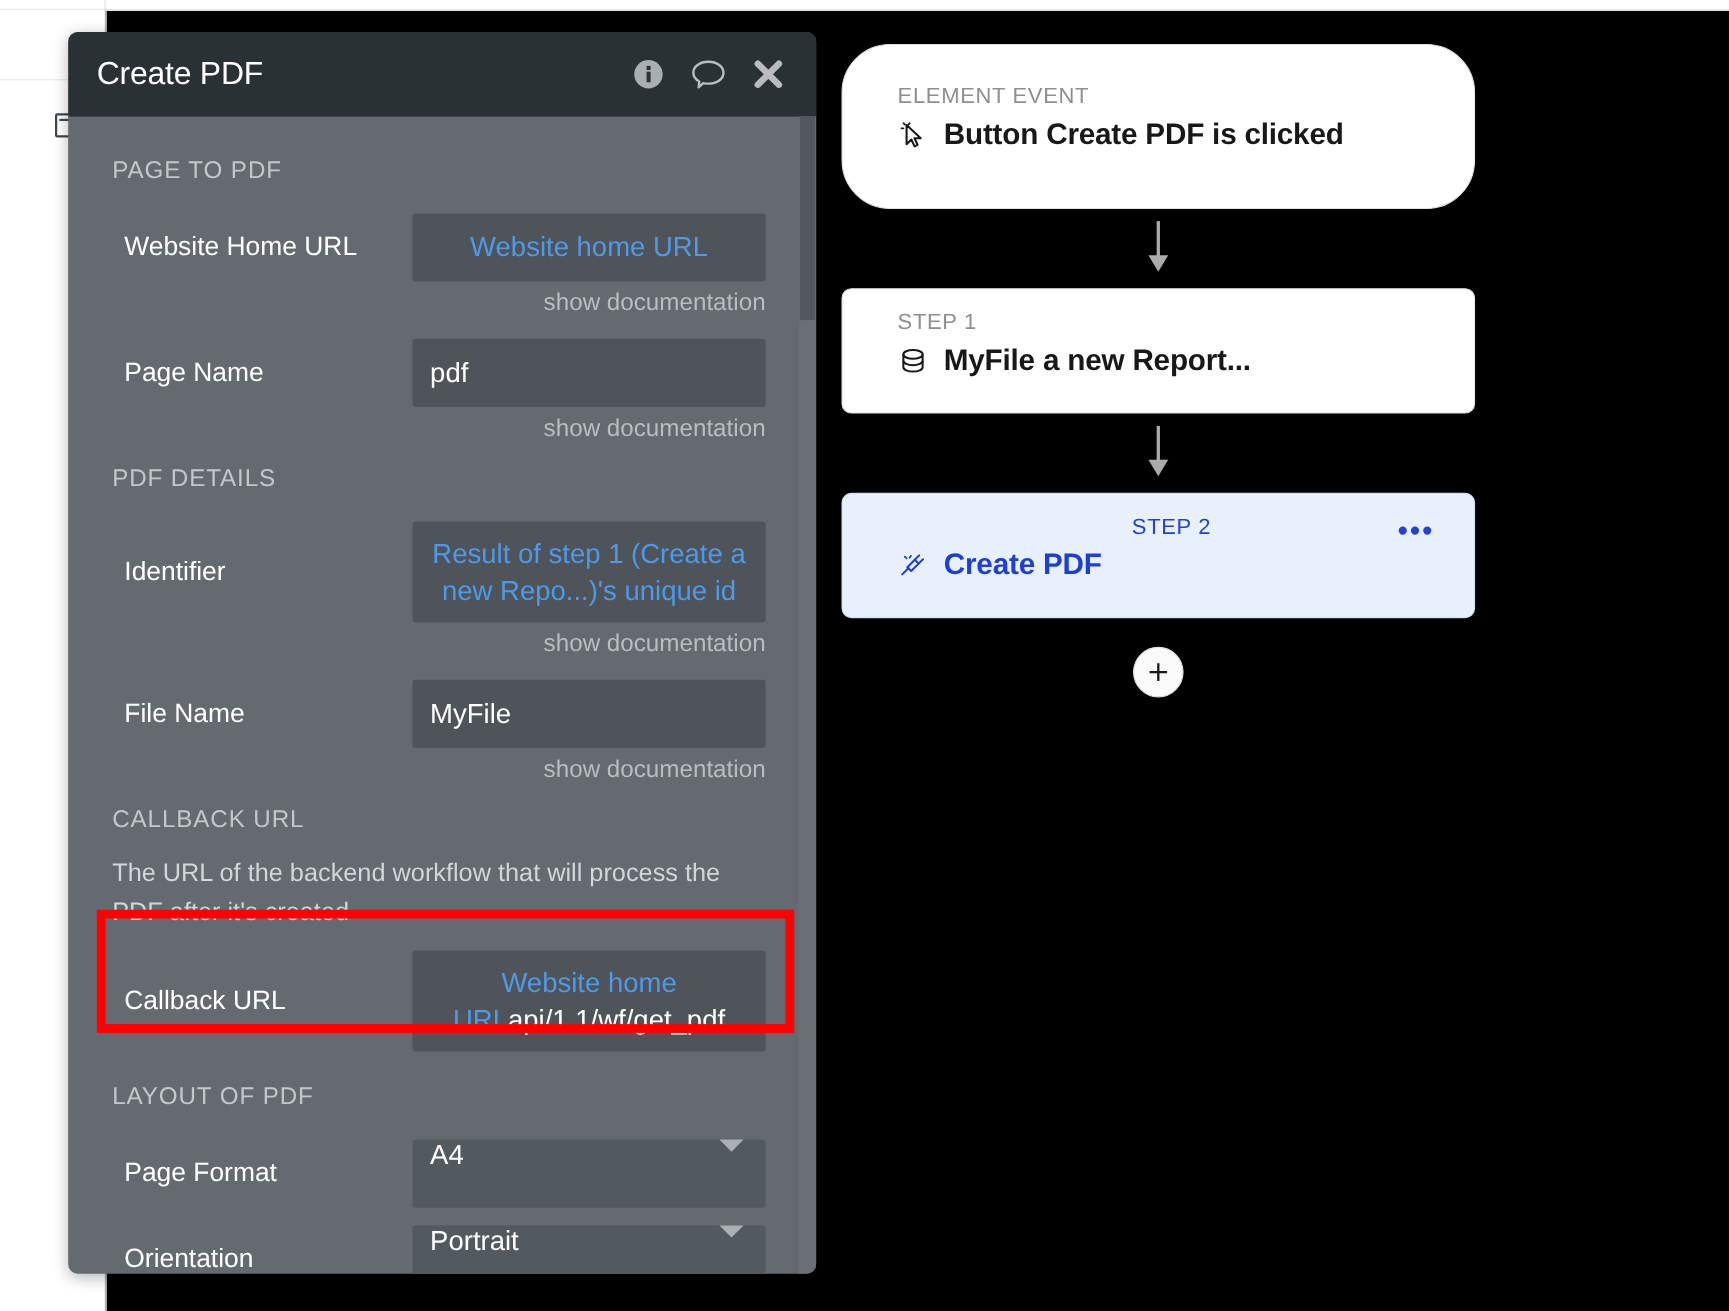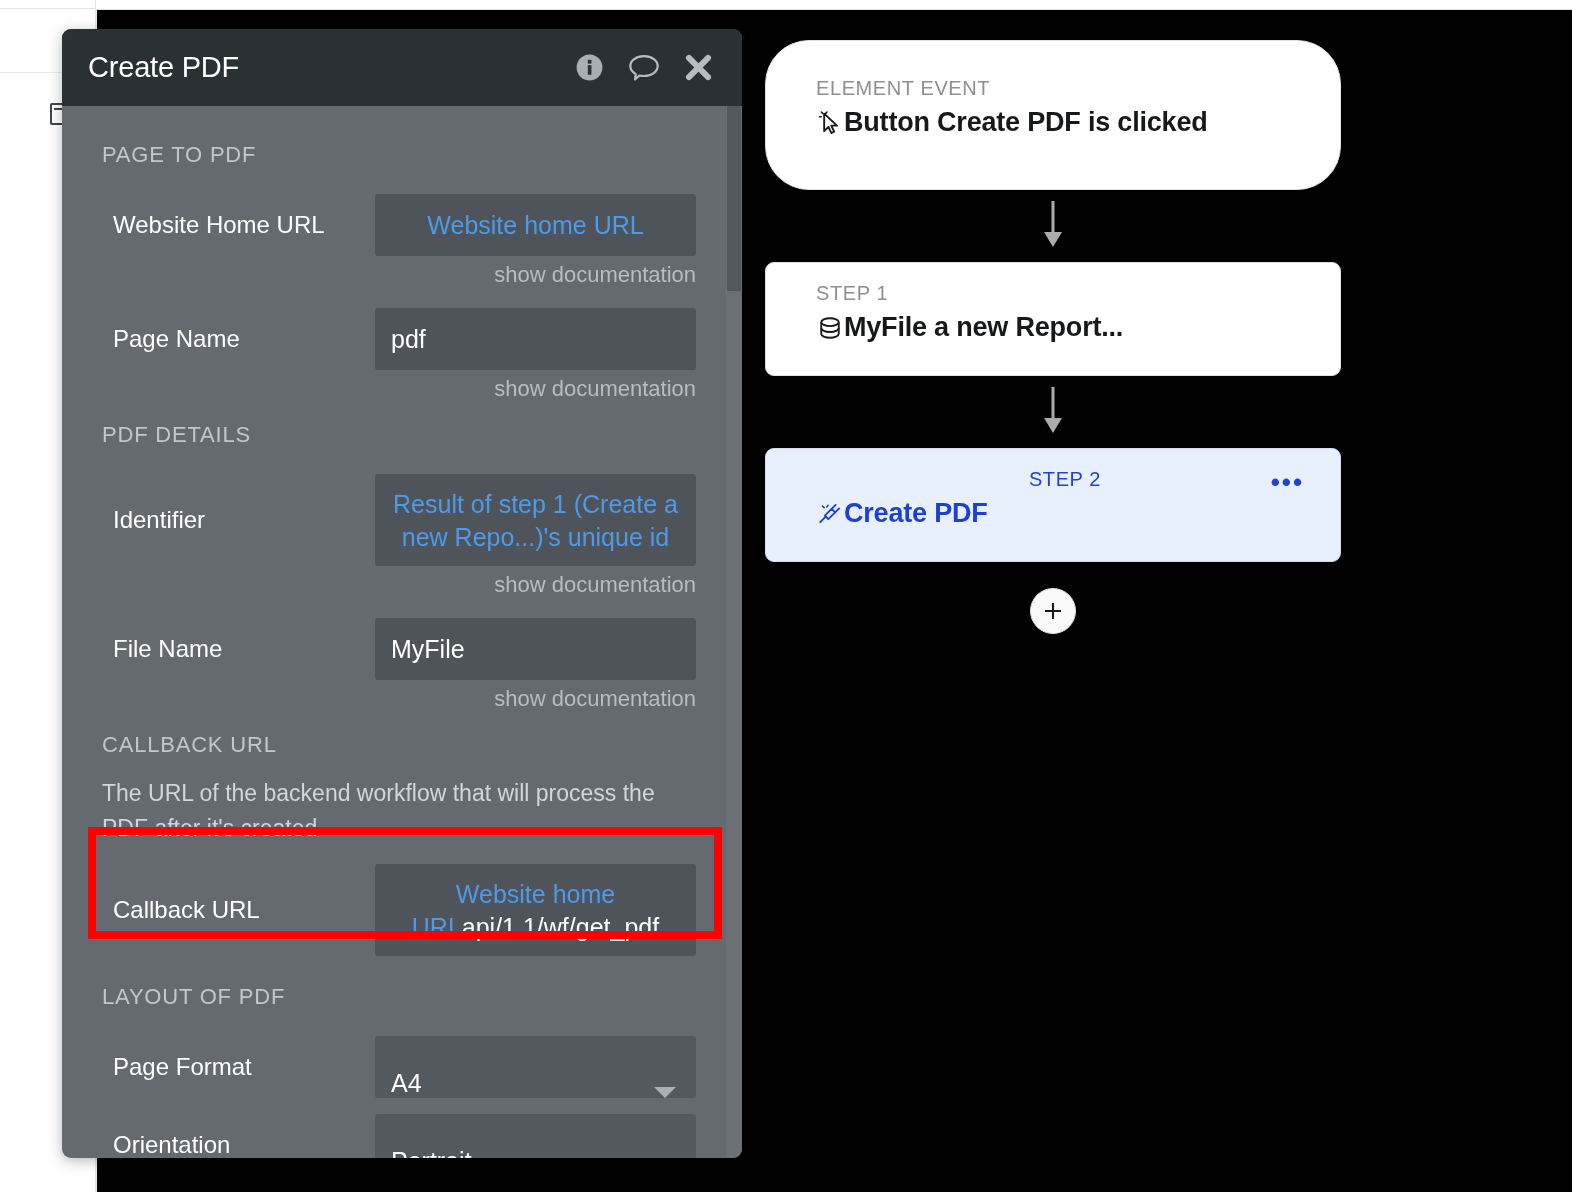--- a/index.html
+++ b/index.html
@@ -94,20 +94,21 @@
   }
   .flow-card.step.selected .card-kicker {
     color: #2342d4;
     font-weight: normal;
     text-align: center;
   }
 
   .card-title-row {
     display: flex;
     align-items: center;
+    gap: 14px;
   }
   .card-title {
     font-size: 27px;
     color: #17181a;
     font-weight: bold;
     letter-spacing: -0.2px;
   }
   .flow-card.step.selected .card-title { color: #1d3fd4; }
 
   .card-icon { width: 28px; height: 28px; flex: 0 0 28px; display:block; }
@@ -232,21 +233,21 @@
     margin: 6px 0 20px 0;
     cursor: pointer;
   }
 
   .select-control {
     flex: 1;
     background: #535a5f;
     border-radius: 3px;
     height: 62px;
     display: flex;
-    align-items: flex-end;
+    align-items: flex-start;
     justify-content: space-between;
     padding: 0 20px 0 16px;
     font-size: 25px;
     color: #ffffff;
     cursor: pointer;
   }
   .caret {
     width: 0; height: 0;
     border-left: 11px solid transparent;
     border-right: 11px solid transparent;

